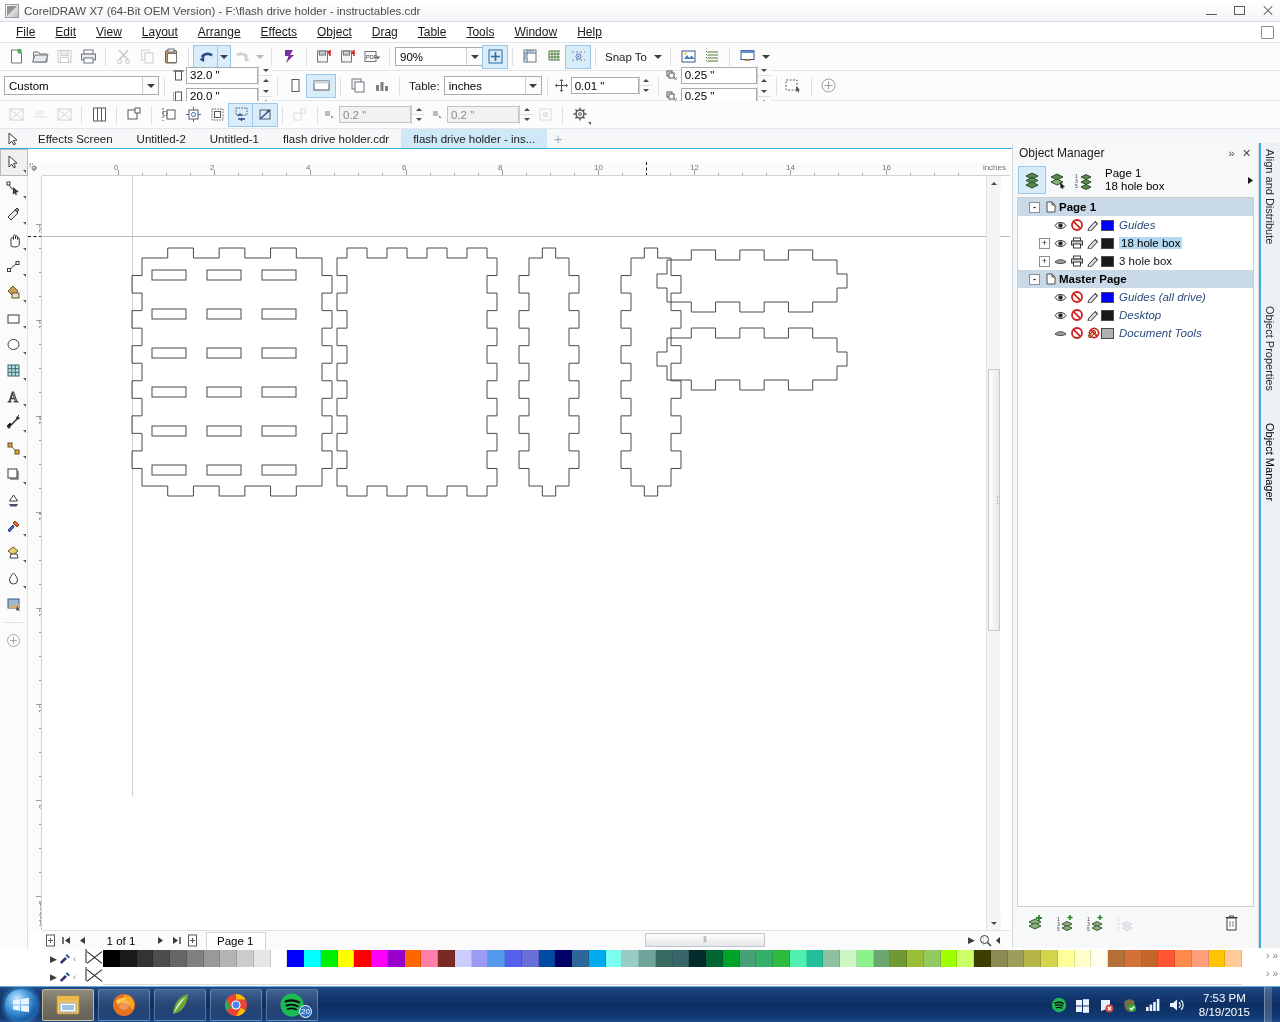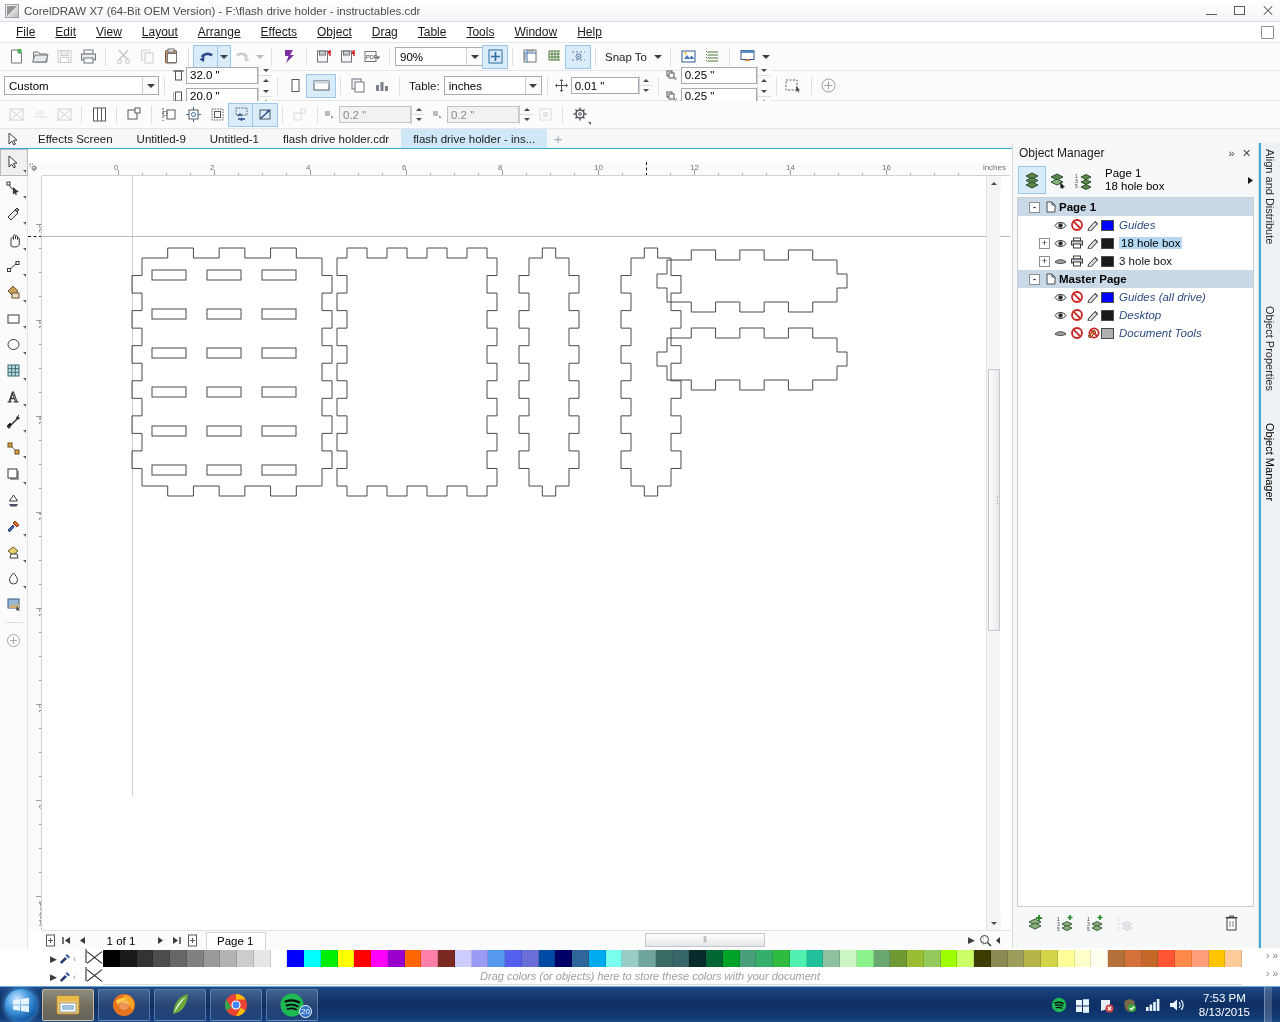--- a/index.html
+++ b/index.html
@@ -723,21 +723,21 @@
   <div class="tabbar">
     <div class="tabarrow">
       <svg width="14" height="14" viewBox="0 0 14 14">
           <path d="M3 1l8 7-3.5.4 2 3.6-1.6.9-2-3.7L3 12z" fill="#fff" stroke="#3a3a3a"></path>
         </svg>
     </div>
     <div class="tab">
         <span>Effects Screen</span>
       </div>
     <div class="tab">
-        <span>Untitled-9</span>
+        <span>Untitled-2</span>
       </div>
     <div class="tab">
         <span>Untitled-1</span>
       </div>
     <div class="tab">
         <span>flash drive holder.cdr</span>
       </div>
     <div class="tab active">
         <span>flash drive holder - ins...</span>
       </div>
@@ -1167,21 +1167,20 @@
     <span>
       <svg width="12" height="12" viewBox="0 0 12 12">
           <path d="M8 1l3 3-1.5 1.5-3-3z" fill="#3a5a9a"></path>
           <path d="M6 4L1 9l1.5 2L8 6z" fill="#2a3a70"></path>
         </svg>
     </span>
     <span style="font-size:9px;color:#7a8088">‹</span>
   </div>
   <div style="position:absolute; left:85px; top:968px;"><span class="nofill"></span></div>
   <div style="position:absolute; left:103px; top:968px; width:1139px; height:17px; background:#fff; border-bottom:1px solid #d8dce0;"></div>
-  <div class="palhint">Drag colors (or objects) here to store these colors with your document</div>
   <div style="position:absolute; right:2px; top:950px; display:flex; align-items:center; gap:3px; font-size:10px; color:#7a8088;">
       <span>›</span>
       <span>»</span>
     </div>
   <div style="position:absolute; right:2px; top:968px; display:flex; align-items:center; gap:3px; font-size:10px; color:#7a8088;">
       <span>›</span>
       <span>»</span>
     </div>
 
   <div class="docker">
@@ -1567,19 +1566,19 @@
           </svg>
       </span>
       <span>
         <svg width="16" height="14" viewBox="0 0 16 14">
             <path d="M1 5h3l4-3.5v11L4 9H1z" fill="#e8f4ff"></path>
             <path d="M10 4.2a4 4 0 0 1 0 5.6M12.2 2.2a7 7 0 0 1 0 9.6" stroke="#e8f4ff" fill="none" stroke-width="1.3"></path>
           </svg>
       </span>
       <span class="clock">
         <div>7:53 PM</div>
-        <div>8/13/2015</div>
+        <div>8/19/2015</div>
       </span>
       <span class="showdesk"></span>
     </div>
   </div>
 
 </div>
 
 </body></html>

